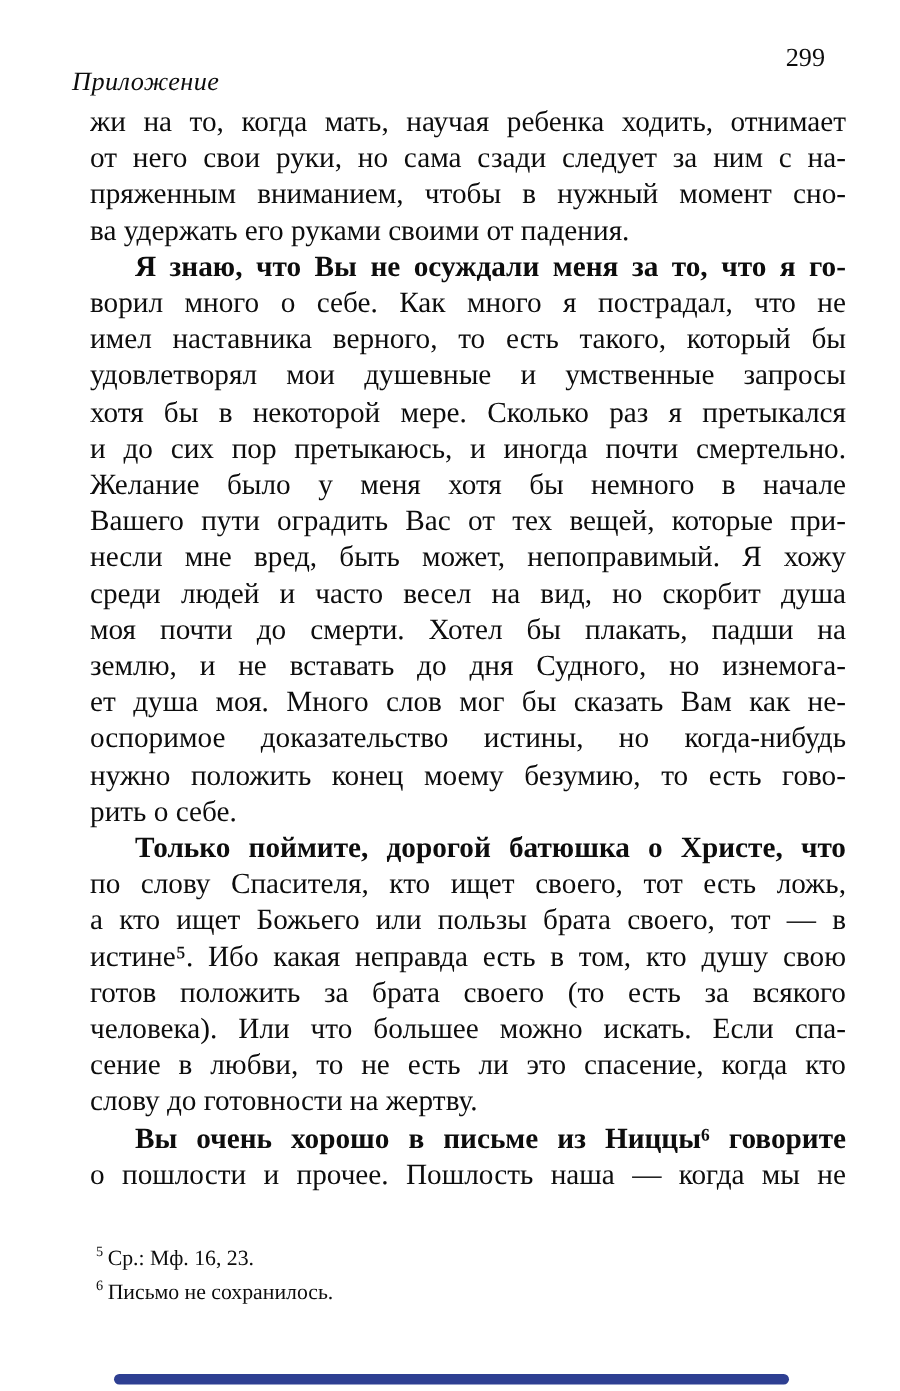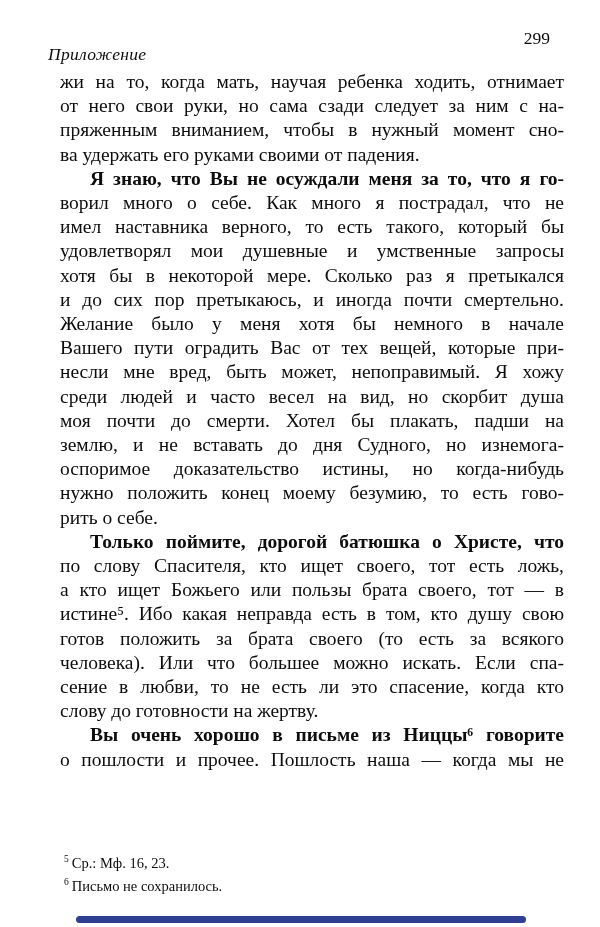--- a/index.html
+++ b/index.html
@@ -35,21 +35,20 @@
     text-align-last:justify;
     overflow:hidden;
     white-space:normal;
   }
   .line.last { text-align-last:left; }
   .line.indent { text-indent:30px;font-weight:bold; }
   .footnotes {
     position:absolute; left:64px; top:828px; right:48px;
     font-size:14.5px;
     line-height:22.5px;
-    margin-top:24px;
   }
   .footnote sup {
     font-size:9.5px;
     line-height:0;
     margin-right:3px;
   }
   .progress-bar {
     position:absolute;
     left:76px; top:916px;
     width:450px; height:7px;
@@ -77,20 +76,21 @@
       <div class="line">имел наставника верного, то есть такого, который бы</div>
       <div class="line">удовлетворял мои душевные и умственные запросы</div>
       <div class="line">хотя бы в некоторой мере. Сколько раз я претыкался</div>
       <div class="line">и до сих пор претыкаюсь, и иногда почти смертельно.</div>
       <div class="line">Желание было у меня хотя бы немного в начале</div>
       <div class="line">Вашего пути оградить Вас от тех вещей, которые при-</div>
       <div class="line">несли мне вред, быть может, непоправимый. Я хожу</div>
       <div class="line">среди людей и часто весел на вид, но скорбит душа</div>
       <div class="line">моя почти до смерти. Хотел бы плакать, падши на</div>
       <div class="line">землю, и не вставать до дня Судного, но изнемога-</div>
+      <div class="line">ет душа моя. Много слов мог бы сказать Вам как не-</div>
       <div class="line">оспоримое доказательство истины, но когда-нибудь</div>
       <div class="line">нужно положить конец моему безумию, то есть гово-</div>
       <div class="line last">рить о себе.</div>
       <div class="line indent">Только поймите, дорогой батюшка о Христе, что</div>
       <div class="line">по слову Спасителя, кто ищет своего, тот есть ложь,</div>
       <div class="line">а кто ищет Божьего или пользы брата своего, тот — в</div>
       <div class="line">истине⁵. Ибо какая неправда есть в том, кто душу свою</div>
       <div class="line">готов положить за брата своего (то есть за всякого</div>
       <div class="line">человека). Или что большее можно искать. Если спа-</div>
       <div class="line">сение в любви, то не есть ли это спасение, когда кто</div>

